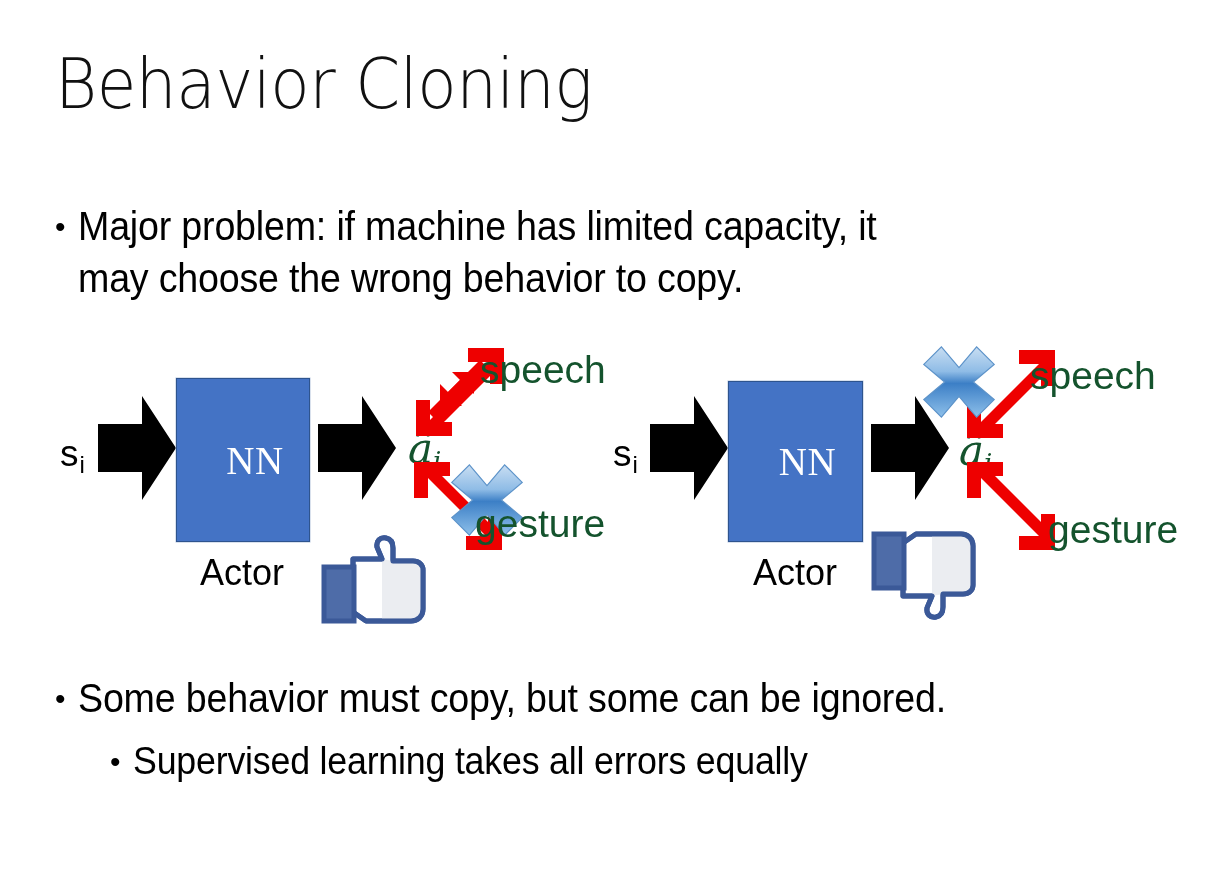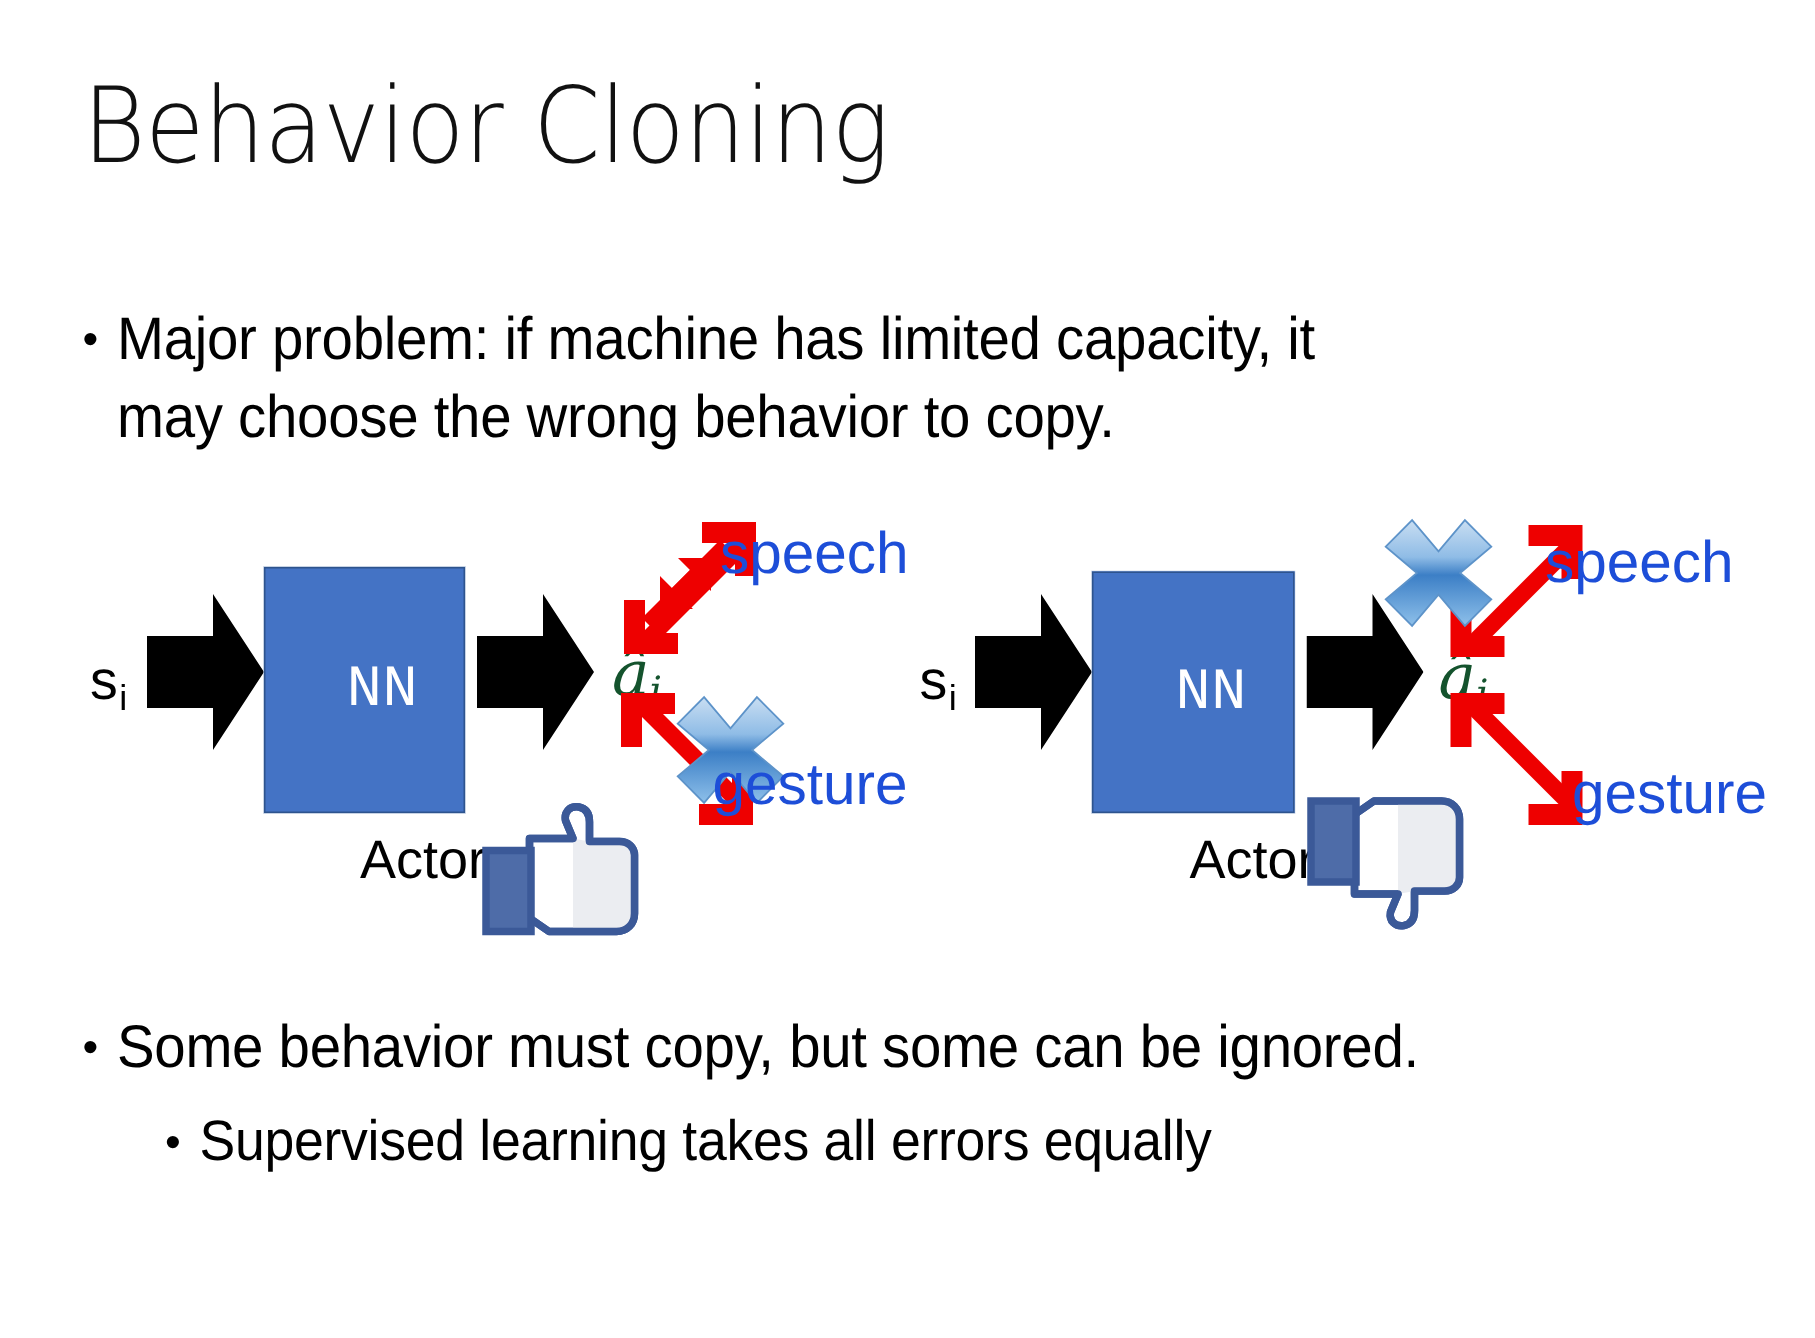--- a/index.html
+++ b/index.html
@@ -107,33 +107,32 @@
     position: absolute;
     background: #4473C5;
     border: 1px solid #2E548E;
     box-shadow: 0 0 0 0.5px rgba(160,180,210,0.8);
     display: flex;
     align-items: center;
     justify-content: center;
   }
   .nn-box span {
     color: #ffffff;
-    font-family: Liberation Mono, monospace;
+    font-family: Liberation Serif, serif;
     font-size: 39px;
     letter-spacing: 0.5px;
     margin-left: 24px;
   }
 
   .actor-label {
     position: absolute;
     font-family: "Liberation Sans", sans-serif;
     font-size: 36px;
     color: #000;
     white-space: nowrap;
-    margin-left: 40px;
   }
 
   .block-arrow { position: absolute; }
 
   .ahat {
     position: absolute;
     font-family: "DejaVu Serif", serif;
     font-style: italic;
     font-size: 42px;
     color: #14532d;
@@ -143,21 +142,21 @@
   .ahat .sub {
     font-size: 26px;
     font-style: italic;
     vertical-align: -0.25em;
   }
 
   .out-label {
     position: absolute;
     font-family: "Liberation Sans", sans-serif;
     font-size: 39px;
-    color: #1d4ed8;
+    color: #14532d;
     white-space: nowrap;
   }
 
   .red-arrow { position: absolute; }
   .x-mark    { position: absolute; }
   .hand-icon { position: absolute; }
 </style>
 </head>
 <body>
 

